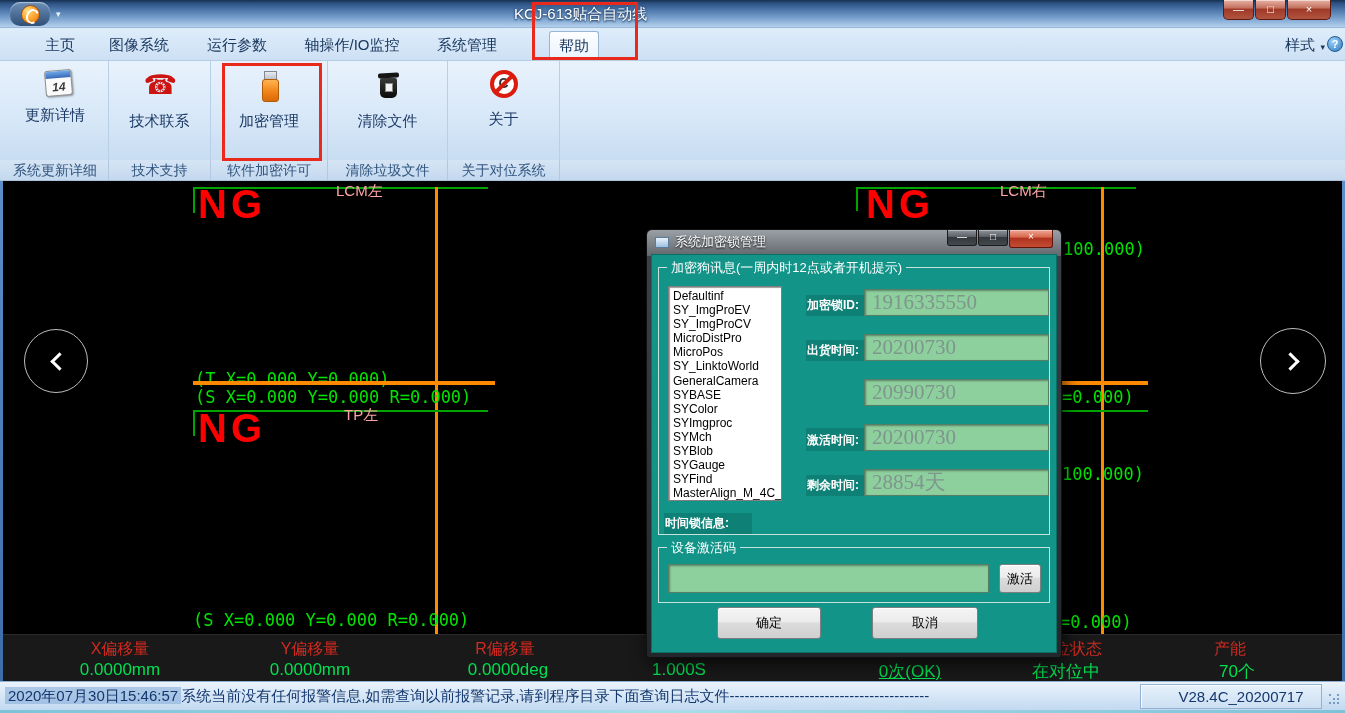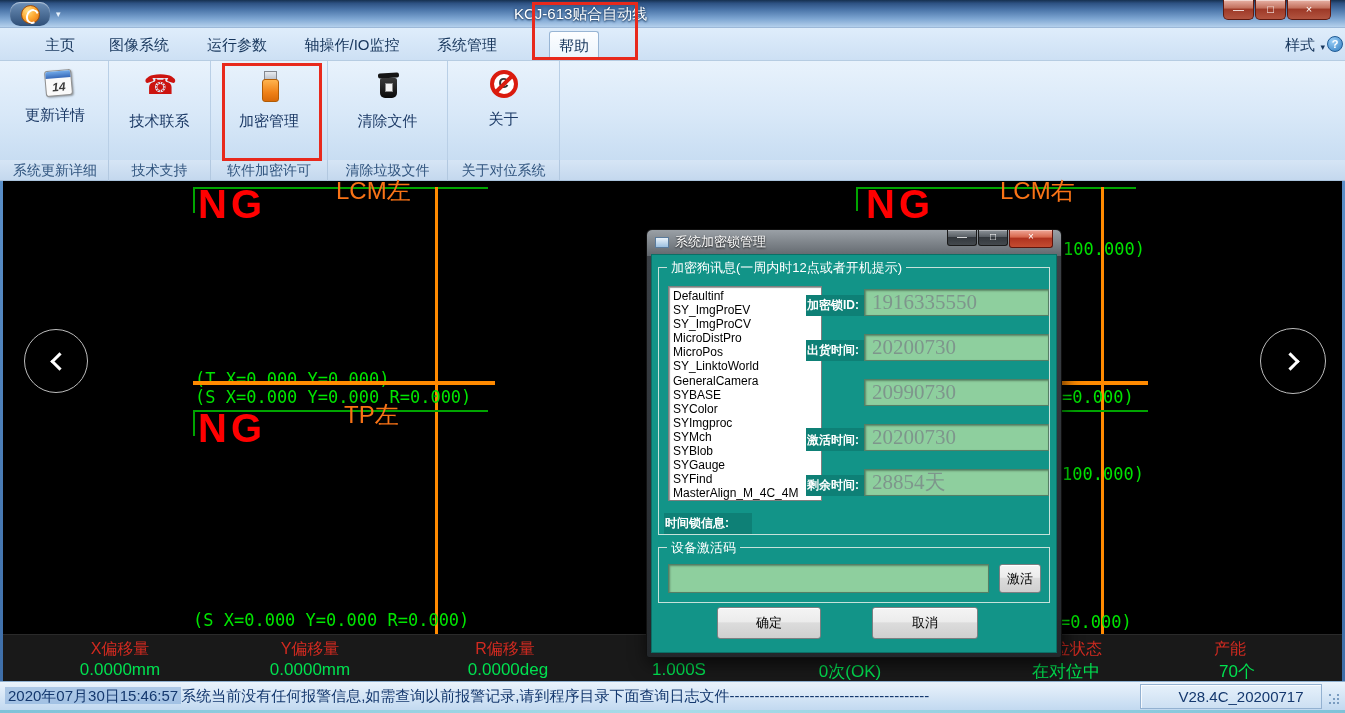--- a/index.html
+++ b/index.html
@@ -82,21 +82,21 @@
 
   .red-box { position:absolute; border:3px solid #e8291c; z-index:20; }
 
   
   .vision { position:absolute; left:0; top:181px; width:1345px; height:453px; background:#000; }
   .edge { position:absolute; top:181px; width:3px; height:500px; background:linear-gradient(#5a8fc8,#3e6ea8); z-index:1; }
   .gline { position:absolute; background:#00a400; }
   .oline { position:absolute; background:#ff8a00; }
   .ng { position:absolute; color:#ff0000; font-size:40px; font-weight:bold; letter-spacing:4px;
     line-height:40px; }
-  .camlabel { position:absolute; color:#f97316; font-size:24px; line-height:20px; }
+  .camlabel { position:absolute; color:#fca5a5; font-size:15px; line-height:20px; }
   .coords { position:absolute; color:#00e400; font-size:17px; line-height:19px;
     font-family:"DejaVu Sans Mono",monospace; white-space:nowrap; }
   .navcircle { position:absolute; border:1px solid #bdbdbd; border-radius:50%;
     display:flex; align-items:center; justify-content:center; }
   .chev { width:13px; height:13px; border-left:3px solid #fff; border-bottom:3px solid #fff; }
   .chev.left  { transform:rotate(45deg);  margin-left:6px; }
   .chev.right { transform:rotate(-135deg); margin-right:6px; }
 
   
   .metrics { position:absolute; left:0; top:634px; width:1345px; height:47px; background:#191919;
@@ -134,21 +134,21 @@
   .dbtn { height:16px; width:30px; border:1px solid #1a1a1a; border-top:none; border-radius:0 0 3px 3px;
     color:#fff; font-size:10px; line-height:14px; text-align:center;
     background:linear-gradient(#8e9499,#5a6066 45%,#33383d 50%,#44494e); box-shadow:inset 0 1px 0 rgba(255,255,255,.35); }
   .dbtn.close { width:44px; height:18px;
     background:linear-gradient(#f0a898 0%,#d86a50 40%,#b03420 50%,#c44c32 100%); border-color:#5e150c; }
   .dlg-body { position:absolute; left:4px; top:24px; width:406px; height:399px;
     background:#129488; border:1px solid #0b6f66; }
   .grp { position:absolute; border:1px solid #c6e2da; }
   .grp-legend { position:absolute; top:-9px; left:8px; background:#129488; color:#fff; font-size:13px;
     padding:0 4px; white-space:nowrap; }
-  .listbox { position:absolute; left:16px; top:31px; width:154px; height:215px; background:#fff;
+  .listbox { position:absolute; left:16px; top:31px; width:114px; height:215px; background:#fff;
     border:1px solid #7f7f7f; box-shadow:inset 1px 1px 1px rgba(0,0,0,.4); overflow:hidden;
     padding:2px 0 0 4px; }
   .listbox div { font-size:12px; line-height:14.1px; color:#000; white-space:nowrap; }
   .fld-label { position:absolute; left:154px; width:62px; background:#0e8076; color:#fff; font-size:12px;
     font-weight:bold; padding:2px 1px; white-space:nowrap; }
   .fld { position:absolute; left:212px; width:185px; height:27px; background:#8ecf9e;
     border:1px solid #557f66; box-shadow:inset 1px 1px 2px rgba(0,0,0,.35); color:#7e968c;
     font-family:"Liberation Serif",serif; font-size:21px; line-height:25px; padding-left:7px;
     white-space:nowrap; overflow:hidden; }
   .btn7 { position:absolute; background:linear-gradient(#f4f4f4,#ececec 45%,#dcdcdc 50%,#cfcfcf);
@@ -269,21 +269,21 @@
     <span class="m-label" style="left:310px;">Y偏移量</span>
     <span class="m-label" style="left:505px;">R偏移量</span>
     <span class="m-label" style="left:680px;"></span>
     <span class="m-label" style="left:873px;"></span>
     <span class="m-label" style="left:1070px;">对位状态</span>
     <span class="m-label" style="left:1230px;">产能</span>
     <span class="m-value" style="left:120px;">0.0000mm</span>
     <span class="m-value" style="left:310px;">0.0000mm</span>
     <span class="m-value" style="left:508px;">0.0000deg</span>
     <span class="m-value" style="left:679px;">1.000S</span>
-    <span class="m-value" style="left:850px;">0次(OK)</span>
+    <span class="m-value" style="left:910px;text-decoration:underline;">0次(OK)</span>
     <span class="m-value" style="left:1066px;">在对位中</span>
     <span class="m-value" style="left:1237px;">70个</span>
   </div>
 
   <div class="statusbar">
     <div class="sb-text">
       <span class="sb-stamp">2020年07月30日15:46:57</span><span>系统当前没有任何报警信息,如需查询以前报警记录,请到程序目录下面查询日志文件</span><span>----------------------------------------</span>
     </div>
     <div class="version-chip">V28.4C_20200717</div>
     <div class="grip">

